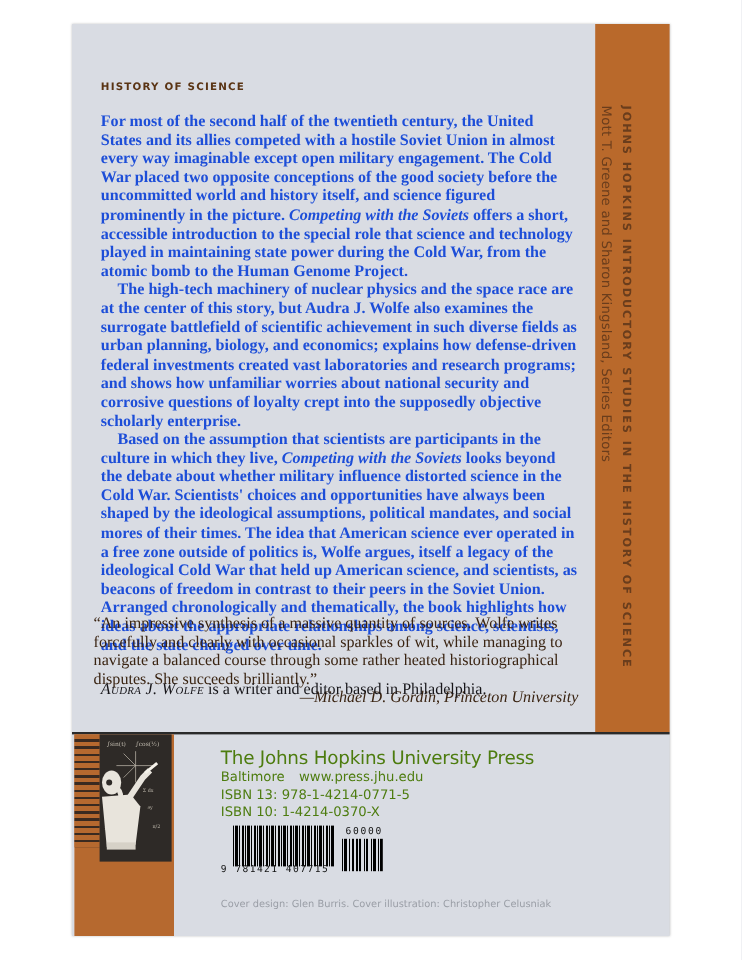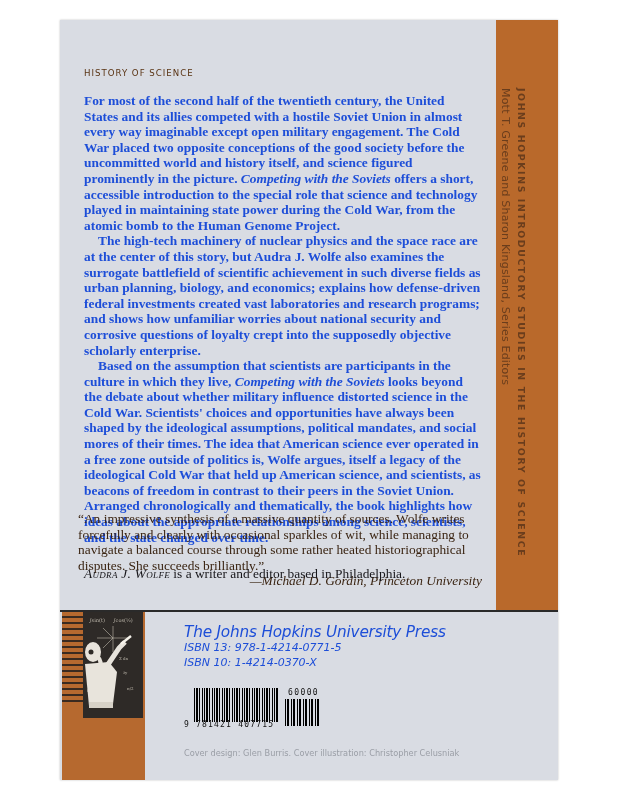--- a/index.html
+++ b/index.html
@@ -24,21 +24,21 @@
     color: #6a3d1c;
   }
   .spine-series {
     position: absolute; left: 28px; top: 0; font-size: 9.4px; font-weight: bold; letter-spacing: 1.6px;
   }
   .spine-editors {
     position: absolute; left: 28px; top: 15px; font-size: 11px; letter-spacing: 0.2px;
   }
   .category {
     position: absolute; left: 24px; top: 48px;
-    font-family: "DejaVu Sans", sans-serif; font-weight: normal; font-size: 8.6px;
+    font-family: "DejaVu Sans", sans-serif; font-weight: bold; font-size: 8.6px;
     letter-spacing: 1px; color: #5a3414;
   }
   .body-text {
     position: absolute; left: 24px; top: 73px; width: 398px;
     font-size: 13.4px; line-height: 15.6px; color: #1d4ed8;
     text-align: left;
     font-weight: bold;
   }
   .body-text p { margin: 0; text-indent: 0; }
   .body-text p + p { text-indent: 14px; }
@@ -61,21 +61,21 @@
   }
   .stripes {
     position: absolute; left: 0; top: 0; width: 21px; height: 94px;
     background: repeating-linear-gradient(to bottom, #b6692f 0px, #b6692f 4px, #3a2a20 4px, #3a2a20 6px);
   }
   .illustration {
     position: absolute; left: 21px; top: 0; width: 60px; height: 106px; background: #2e2a27; overflow: hidden;
   }
   .publisher {
     position: absolute; left: 124px; top: 603px;
-    font-family: "DejaVu Sans", sans-serif; color: #1d4ed8; font-style: italic;
+    font-family: "DejaVu Sans", sans-serif; color: #4d7c0f;
   }
   .pub-name { font-size: 15.3px; white-space: nowrap; letter-spacing: -0.2px; }
   .pub-line { font-size: 11px; line-height: 14.5px; white-space: nowrap; }
   .pub-city { margin-right: 12px; }
   .barcode-wrap {
     position: absolute; left: 124px; top: 666px; width: 170px; height: 44px;
   }
   .barcode-main {
     position: absolute; left: 10px; top: 2px; width: 85px; height: 34px;
     background: repeating-linear-gradient(to right,
@@ -151,20 +151,21 @@
         <path d="M2 52 L26 50 L34 60 L30 92 L6 94 Z" fill="#e8e4dc"></path>
         <path d="M24 54 L36 36 L42 30" stroke="#e8e4dc" stroke-width="5" fill="none"></path>
         <path d="M38 32 L48 24" stroke="#f5f2ea" stroke-width="2.5"></path>
         <rect x="6" y="90" width="24" height="6" fill="#d6d1c7"></rect>
       </svg>
     </div>
   </div>
 
   <div class="publisher">
     <div class="pub-name">The Johns Hopkins University Press</div>
+    <div class="pub-line"><span class="pub-city">Baltimore</span><span>www.press.jhu.edu</span></div>
     <div class="pub-line">ISBN 13: 978-1-4214-0771-5</div>
     <div class="pub-line">ISBN 10: 1-4214-0370-X</div>
   </div>
 
   <div class="barcode-wrap">
     <div class="barcode-main"></div>
     <div class="barcode-add"></div>
     <div class="barcode-addon-digits">60000</div>
     <div class="barcode-digits">9 781421 407715</div>
   </div>

